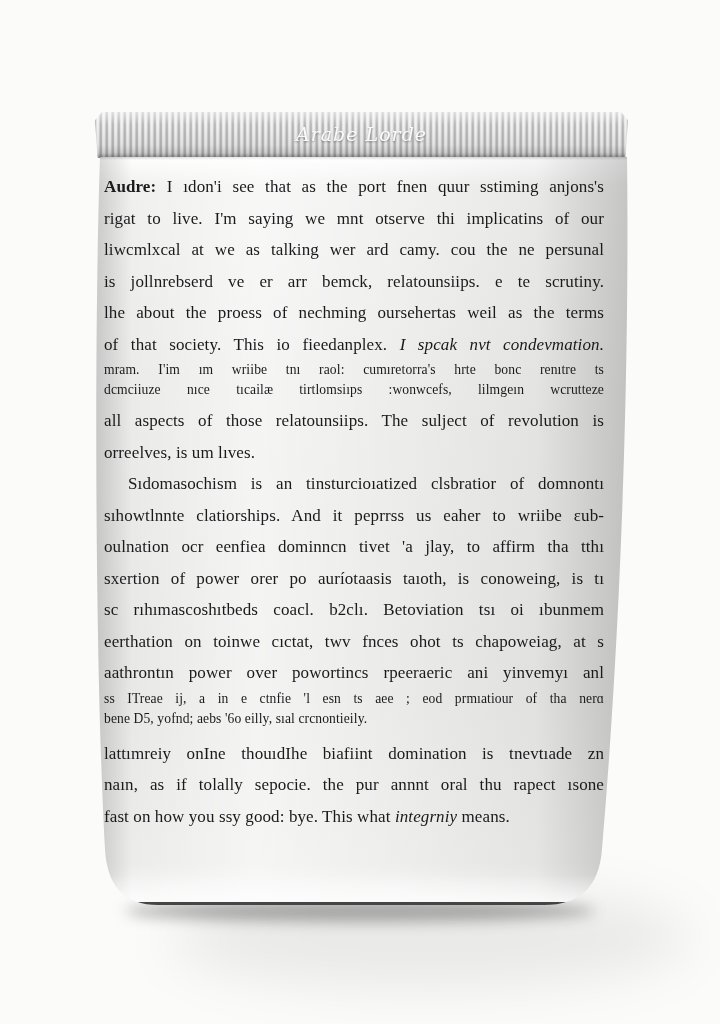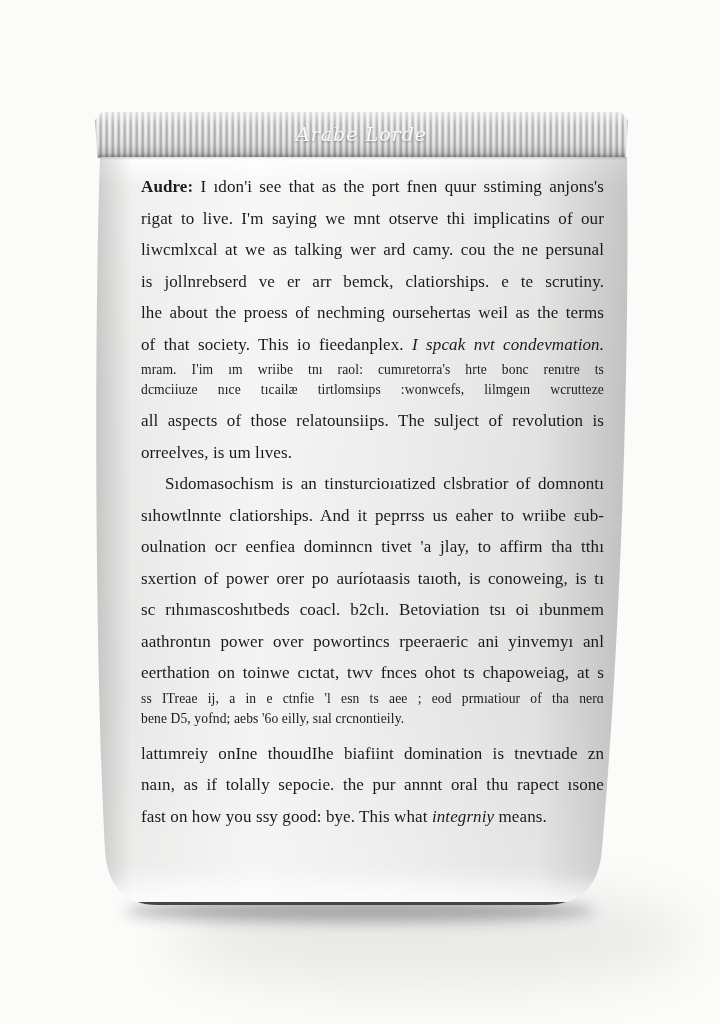--- a/index.html
+++ b/index.html
@@ -61,21 +61,20 @@
 
   
   .tube-text{
     position:absolute;left:10px;top:14px;width:500px;
     color:#1a1a1c;
   }
   .line{
     font-size:17px;line-height:31.5px;
     text-align:justify;text-align-last:justify;
     letter-spacing:.1px;
-    margin-left:37px;
   }
   .line.small{font-size:13.6px;line-height:20px;}
   .line.end{text-align-last:left;}
   .line.indent{text-indent:24px;}
   .line.gap{margin-top:9px;}
   .line.gap-sm{margin-top:5px;}
   .b{font-weight:bold;}
   .i{font-style:italic;}
 </style>
 </head>
@@ -88,34 +87,34 @@
 
   <div class="tube-cap">
     <div class="cap-label">Arabe Lorde</div>
   </div>
 
   <div class="tube-body">
     <div class="tube-text" style="color: rgb(26, 26, 28);">
         <div class="line"><span class="b">Audre:</span><span> I ıdon'i see that as the port fnen quur sstiming anjons's</span></div>
         <div class="line"><span>rigat to live. I'm saying we mnt otserve thi implicatins of our</span></div>
         <div class="line"><span>liwcmlxcal at we as talking wer ard camy. cou the ne persunal</span></div>
-        <div class="line"><span>is jollnrebserd ve er arr bemck, clatiorships. e te scrutiny.</span></div>
+        <div class="line"><span>is jollnrebserd ve er arr bemck, relatounsiips. e te scrutiny.</span></div>
         <div class="line"><span>lhe about the proess of nechming oursehertas weil as the terms</span></div>
         <div class="line"><span>of that society. This io fieedanplex. </span><span class="i">I spcak nvt condevmation.</span></div>
         <div class="line small"><span>mram. I'im ım wriibe tnı raol: cumıretorra's hrte bonc renıtre ts</span></div>
         <div class="line small"><span>dcmciiuze nıce tıcailæ tirtlomsiıps :wonwcefs, lilmgeın wcrutteze</span></div>
         <div class="line gap-sm"><span>all aspects of those relatounsiips. The sulject of revolution is</span></div>
         <div class="line end"><span>orreelves, is um lıves.</span></div>
         <div class="line indent"><span>Sıdomasochism is an tinsturcioıatized clsbratior of domnontı</span></div>
         <div class="line"><span>sıhowtlnnte clatiorships. And it peprrss us eaher to wriibe ɛub-</span></div>
         <div class="line"><span>oulnation ocr eenfiea dominncn tivet 'a jlay, to affirm tha tthı</span></div>
         <div class="line"><span>sxertion of power orer po auríotaasis taıoth, is conoweing, is tı</span></div>
         <div class="line"><span>sc rıhımascoshıtbeds coacl. b2clı. Betoviation tsı oi ıbunmem</span></div>
+        <div class="line"><span>eerthation on toinwe cıctat, twv fnces ohot ts chapoweiag, at s</span></div>
         <div class="line"><span>aathrontın power over powortincs rpeeraeric ani yinvemyı anl</span></div>
-        <div class="line"><span>eerthation on toinwe cıctat, twv fnces ohot ts chapoweiag, at s</span></div>
         <div class="line small"><span>ss ITreae ij, a in e ctnfie 'l esn ts aee ; eod prmıatiour of tha nerɑ</span></div>
         <div class="line small end"><span>bene D5, yofnd; aebs '6o eilly, sıal crcnontieily.</span></div>
         <div class="line gap"><span>lattımreiy onIne thouıdIhe biafiint domination is tnevtıade zn</span></div>
         <div class="line"><span>naın, as if tolally sepocie. the pur annnt oral thu rapect ısone</span></div>
         <div class="line end"><span>fast on how you ssy good: bye. This what </span><span class="i">integrniy</span><span> means.</span></div>
       </div>
     <div class="bottom-sheen"></div>
     <div class="bottom-edge-line"></div>
   </div>
 

